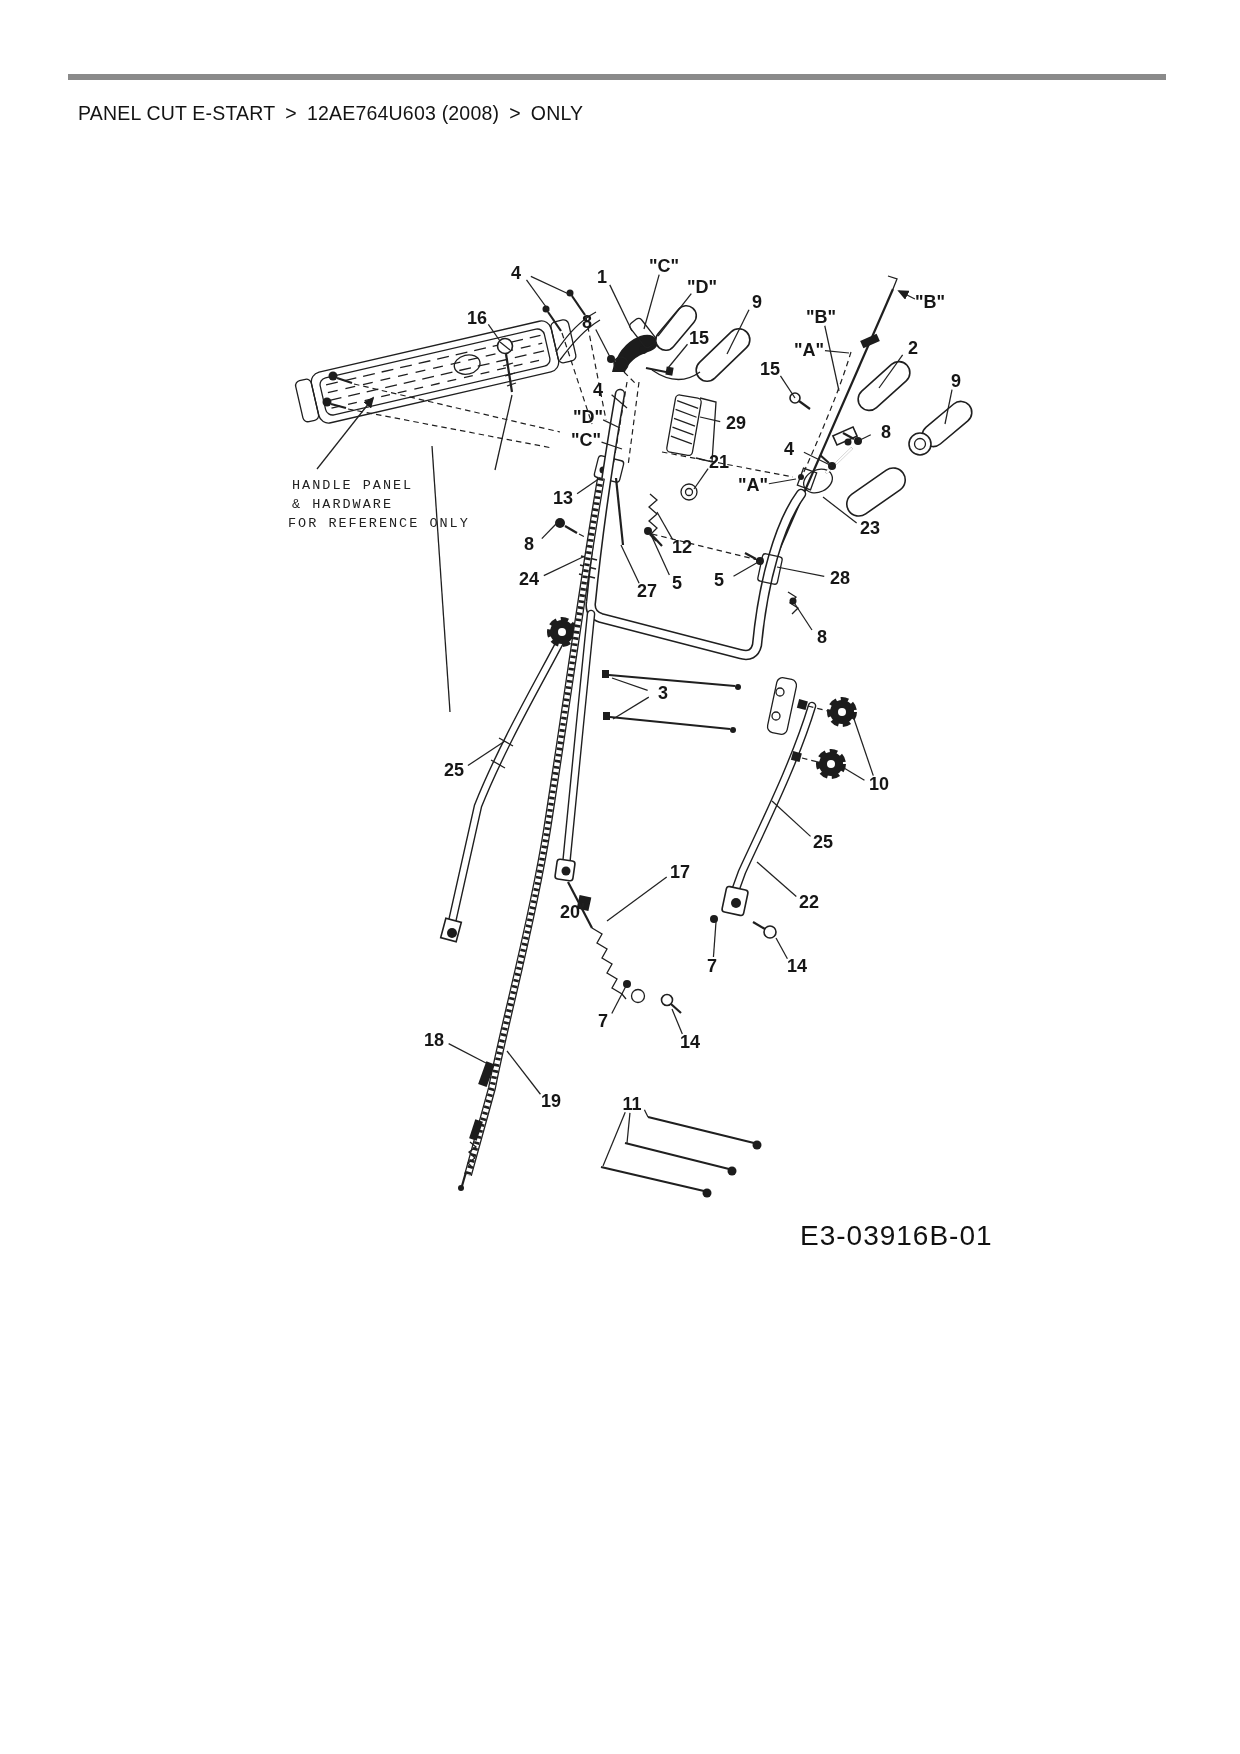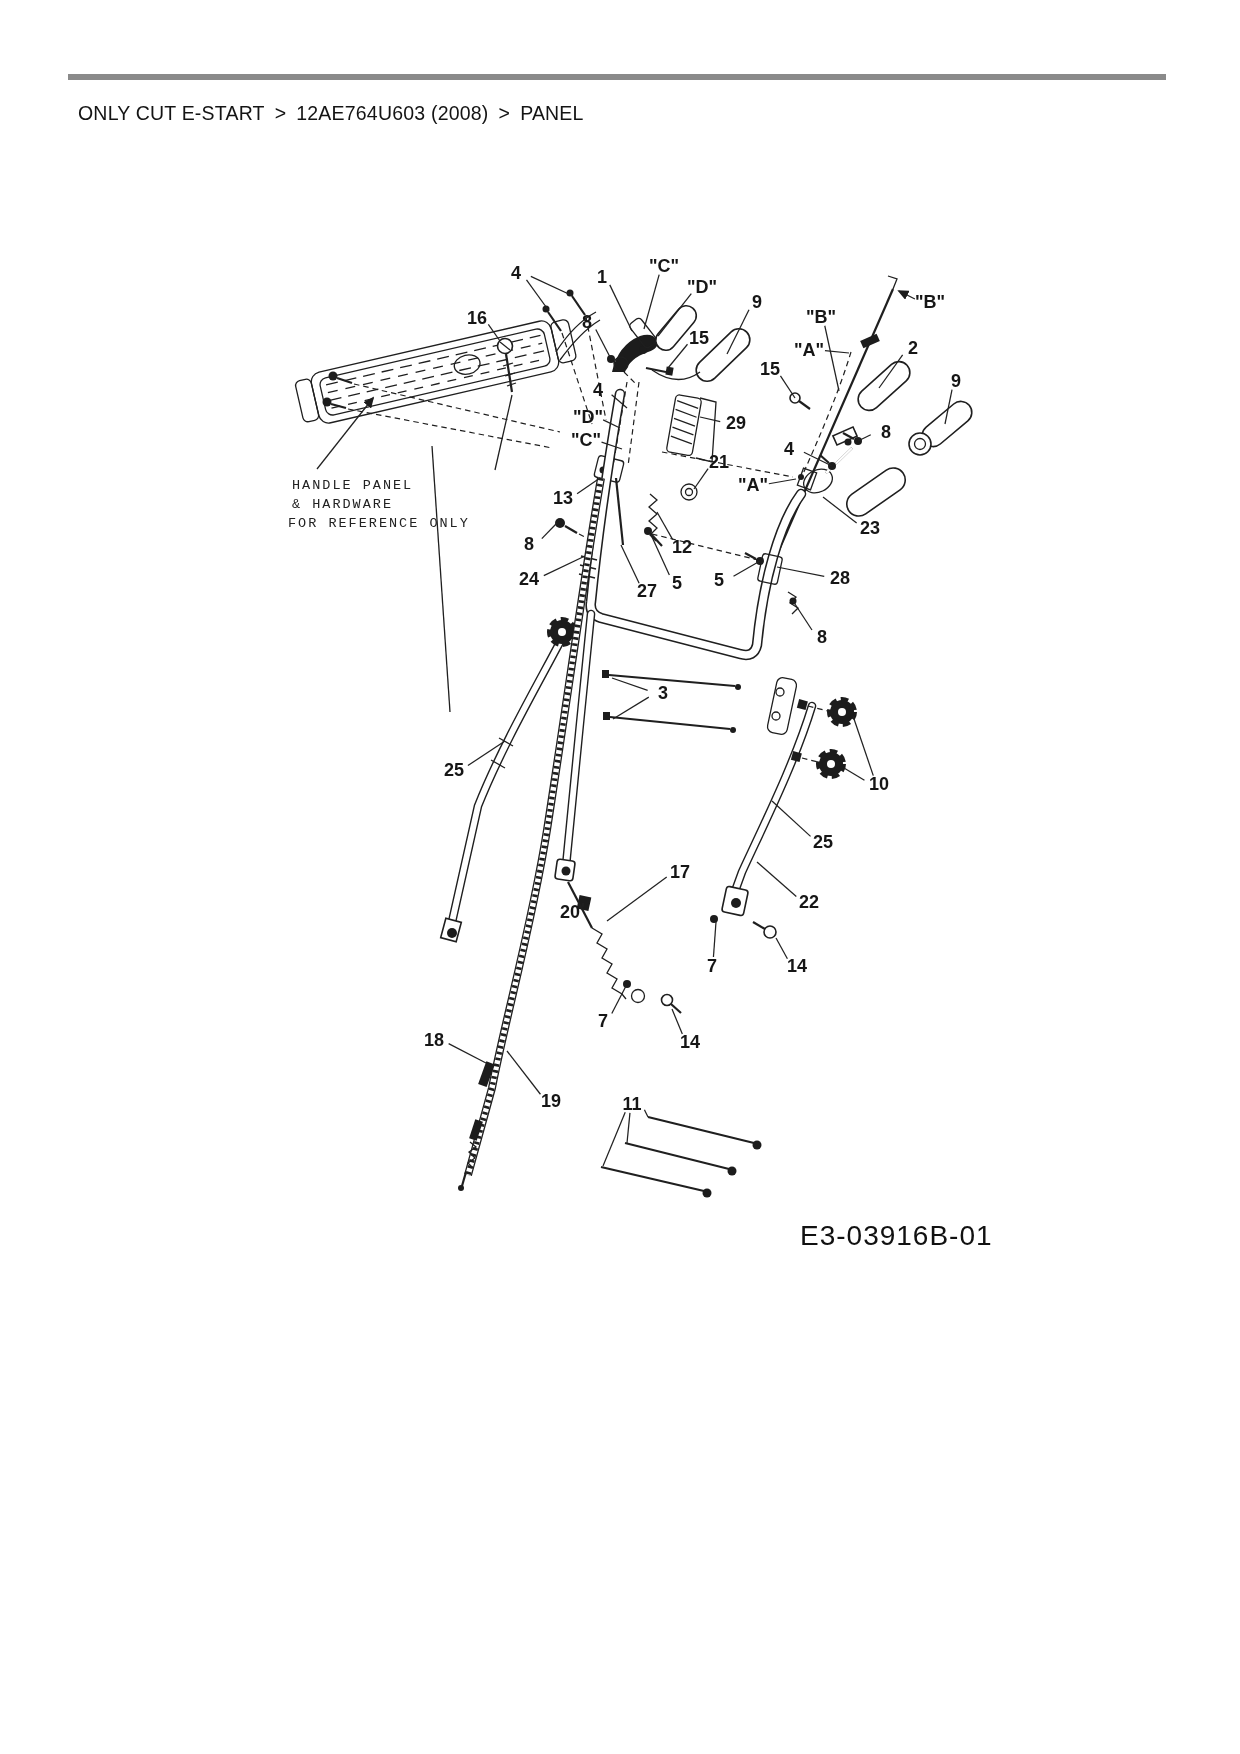--- a/index.html
+++ b/index.html
@@ -24,21 +24,21 @@
   text.co{font:700 18px "Liberation Sans", sans-serif;fill:#161616;text-anchor:middle;}
   text.note{font-family:"Liberation Mono", monospace;font-size:13.5px;letter-spacing:2px;fill:#222;}
   #drawid{font:400 28px "Liberation Sans", sans-serif;fill:#111;letter-spacing:1px;}
   .ldr{stroke:#222;stroke-width:1.25;fill:none;}
 </style>
 </head>
 <body>
 
 <div id="page">
   <div id="top-rule"></div>
-  <div id="crumbs"><span>ONLY CUT E-START</span><span class="sep">&gt;</span><span>12AE764U603 (2008)</span><span class="sep">&gt;</span><span>PANEL</span></div>
+  <div id="crumbs"><span>PANEL CUT E-START</span><span class="sep">&gt;</span><span>12AE764U603 (2008)</span><span class="sep">&gt;</span><span>ONLY</span></div>
 
   <svg id="art" width="1240" height="1754" viewBox="0 0 1240 1754" xmlns="http://www.w3.org/2000/svg">
     <defs>
       <marker id="arr" markerWidth="9" markerHeight="8" refX="7.5" refY="4" orient="auto">
         <path d="M0,0 L9,4 L0,8 Z" fill="#1c1c1c"></path>
       </marker>
     </defs>
 
     <g>
       <g transform="rotate(-13 435 372)">

